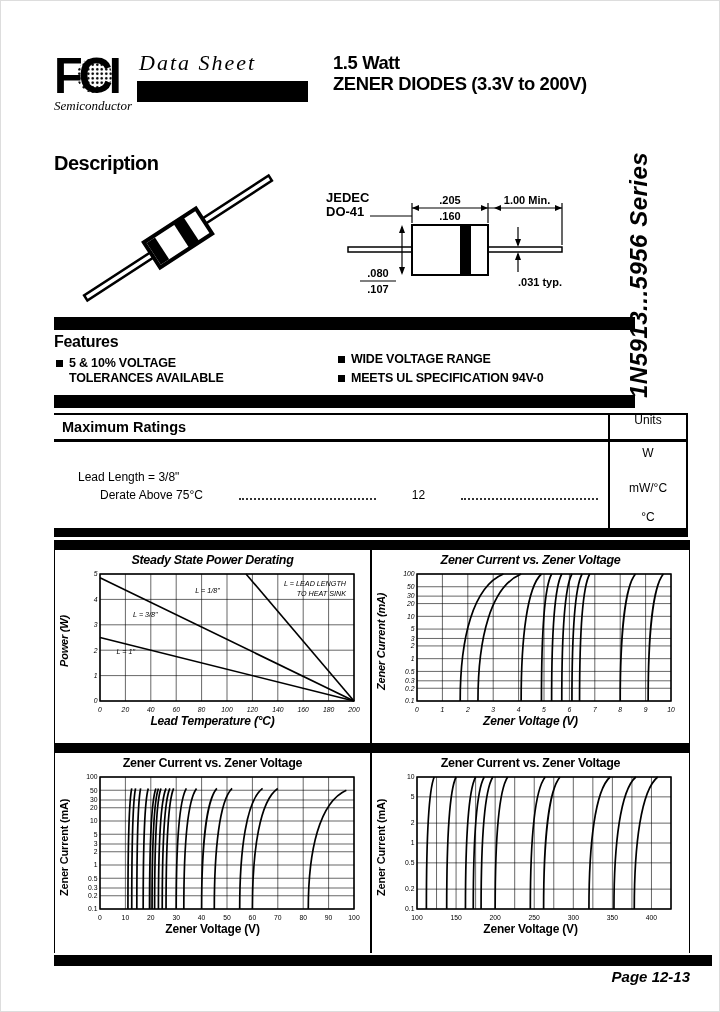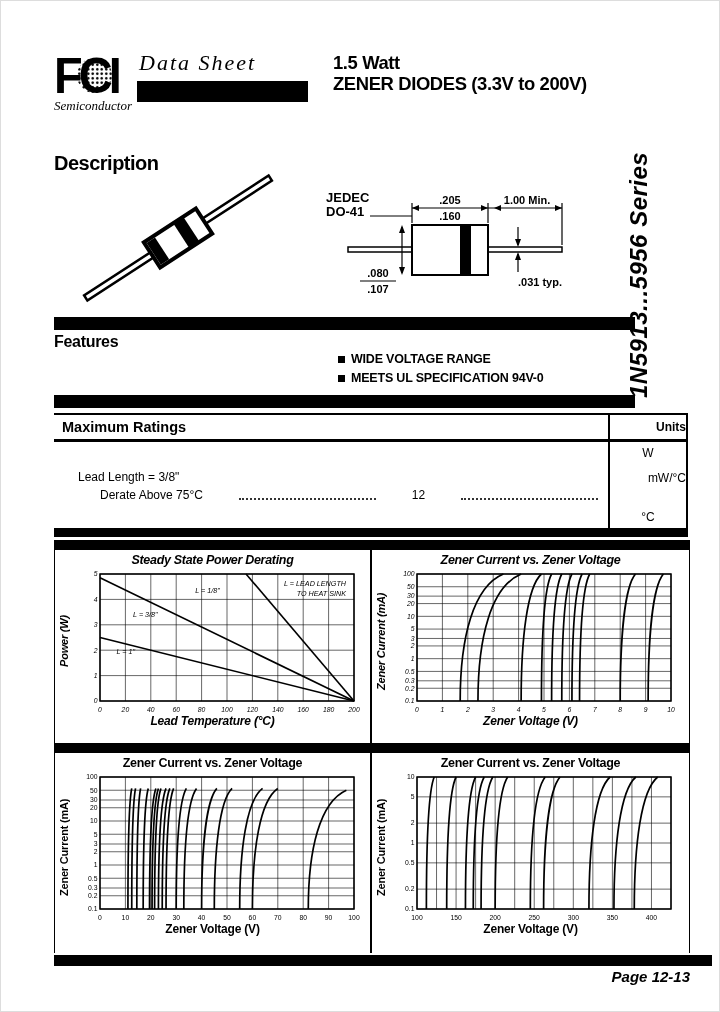--- a/index.html
+++ b/index.html
@@ -31,21 +31,21 @@
   .feat{font-weight:700;font-size:12.5px;line-height:1.22;letter-spacing:-.2px;}
   .sqbullet{display:inline-block;width:7px;height:7px;background:#000;margin-right:6px;}
 
   
   #ratings{position:absolute;left:54px;top:413px;width:634px;height:124px;}
   #ratings .topline{position:absolute;left:0;top:0;width:100%;height:2px;background:#000;}
   #ratings .hdrline{position:absolute;left:0;top:26px;width:100%;height:3px;background:#000;}
   #ratings .botbar{position:absolute;left:0;top:115px;width:100%;height:9px;background:#000;}
   #ratings .vline{position:absolute;top:0;width:1.5px;height:115px;background:#000;}
   .rt-title{position:absolute;left:8px;top:6px;font-weight:700;font-size:14.5px;}
-  .rt-units{position:absolute;top:7px;font-weight:700;font-size:12px;text-align:right;}
+  .rt-units{position:absolute;top:0;font-weight:400;font-size:12px;text-align:center;}
   .rrow{position:absolute;left:24px;width:524px;display:flex;align-items:flex-end;
         font-size:12px;white-space:nowrap;}
   .rrow .lead{flex:1;border-bottom:2px dotted #333;height:9px;margin:0 4px 2px 4px;}
   .rrow sub{font-size:8px;}
   .runit{position:absolute;left:556px;width:76px;text-align:center;font-size:12px;}
 
   
   #chartgrid{position:absolute;left:54px;top:540px;width:636px;
              border-left:1px solid #000;border-right:1px solid #000;box-sizing:border-box;}
   .gridbar{height:10px;background:#000;}
@@ -127,20 +127,24 @@
     <polygon points="200,62 197,54 203,54" fill="#000"></polygon>
     <line x1="200" y1="87" x2="200" y2="69" stroke="#000" stroke-width="1.2"></line>
     <polygon points="200,67 197,75 203,75" fill="#000"></polygon>
     <text x="222" y="101" font-size="11" font-weight="bold" text-anchor="middle">.031 typ.</text>
   </svg>
 
   <div class="abs series-vert" style="left:625px;top:148px;">1N5913...5956 Series</div>
 
   <div class="bar" style="left:54px;top:317px;width:581px;height:13px;"></div>
   <div class="abs h-features" style="left:54px;top:333px;">Features</div>
+  <div class="abs feat" style="left:56px;top:356px;">
+    <div><span class="sqbullet"></span><span>5 &amp; 10% VOLTAGE</span></div>
+    <div style="margin-left:13px;">TOLERANCES AVAILABLE</div>
+  </div>
   <div class="abs feat" style="left:338px;top:352px;">
     <span class="sqbullet"></span><span>WIDE VOLTAGE RANGE</span>
   </div>
   <div class="abs feat" style="left:338px;top:371px;">
     <span class="sqbullet"></span><span>MEETS UL SPECIFICATION 94V-0</span>
   </div>
   <div class="bar" style="left:54px;top:395px;width:581px;height:13px;"></div>
 
   <div id="ratings">
     <div class="topline"></div>
@@ -155,21 +159,21 @@
     <div class="rrow" style="top:57px;">
       <span>Lead Length = 3/8"</span>
     </div>
 
     <div class="rrow" style="top:75px;left:46px;width:502px;gap:32px;">
       <span>Derate Above 75°C</span>
       <span class="lead"></span>
       <span>12</span>
       <span class="lead"></span>
     </div>
-    <div class="runit" style="top:58px;text-align:right;">mW/°C</div>
+    <div class="runit" style="top:68px;">mW/°C</div>
 
     <div class="runit" style="top:97px;">°C</div>
 
     <div class="botbar"></div>
   </div>
 
   <div id="chartgrid">
     <div class="gridbar"></div>
     <div class="crow r1">
       <div class="ccell">

